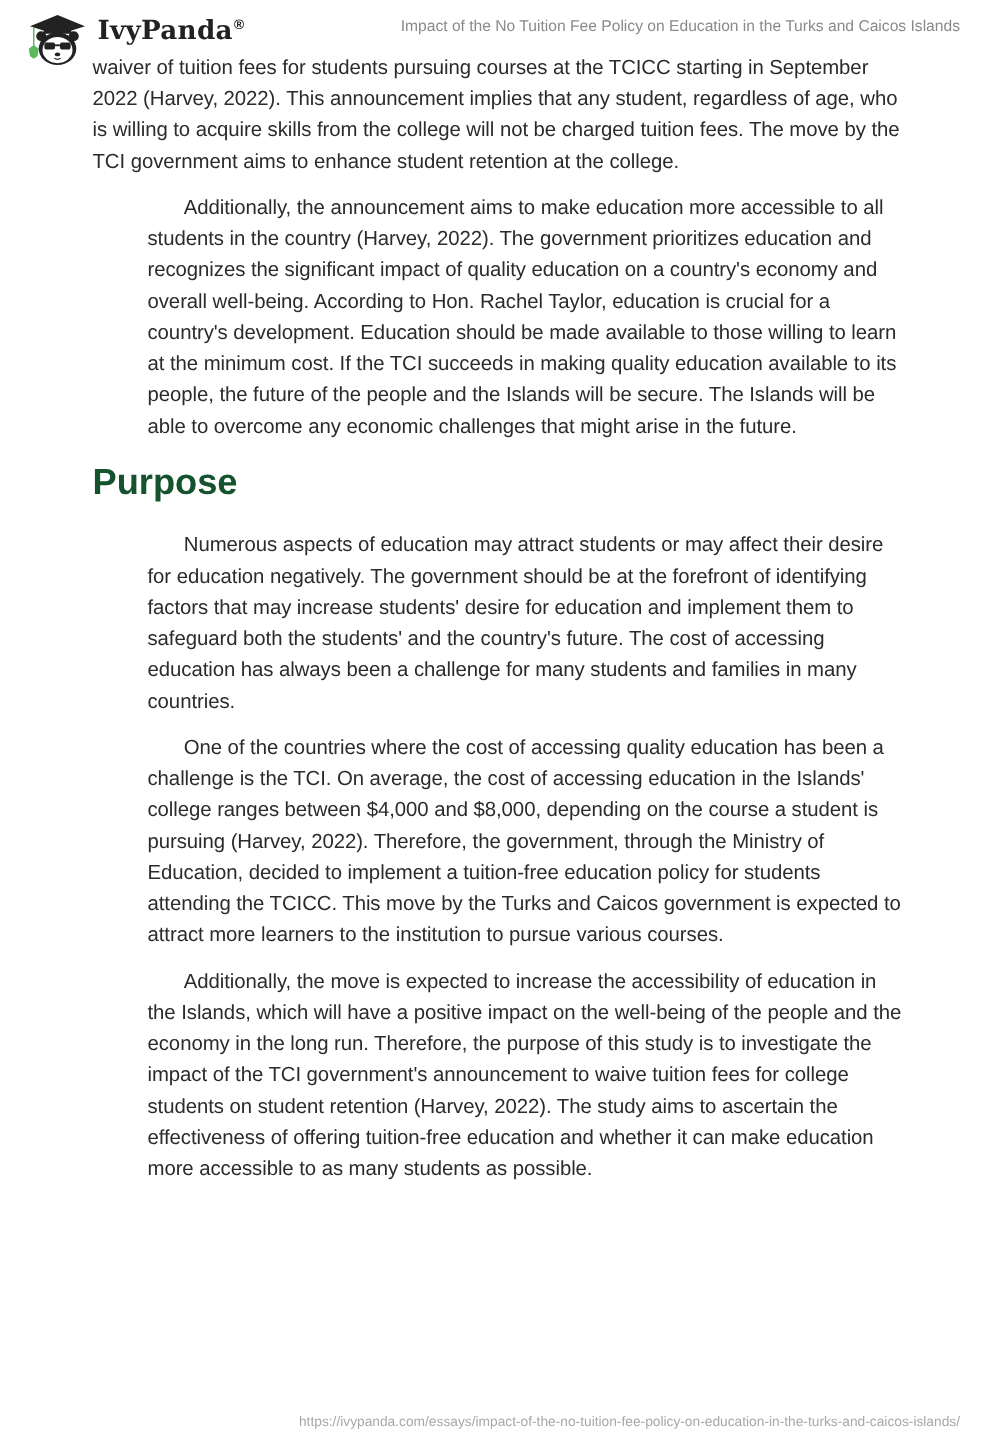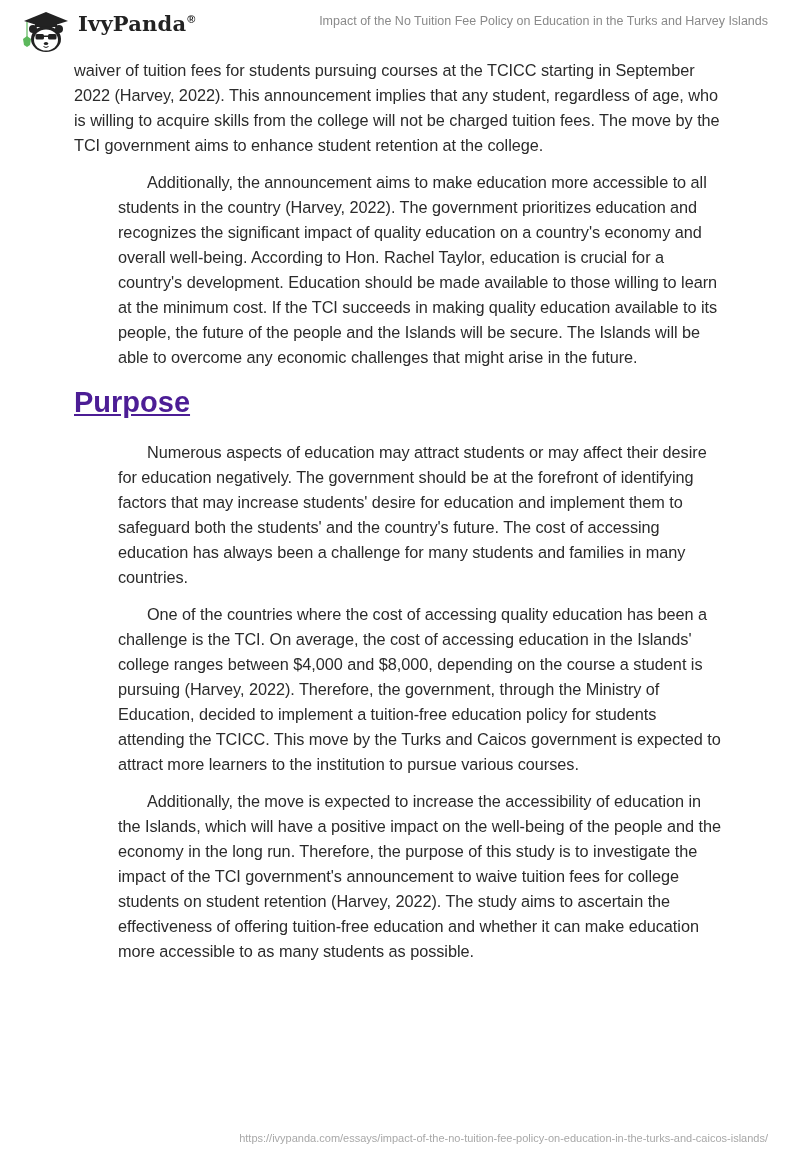--- a/index.html
+++ b/index.html
@@ -53,41 +53,40 @@
       position: absolute;
       right: 32px;
       top: 14px;
       font-size: 12.5px;
       color: #8a8a8a;
       white-space: nowrap;
     }
     .content {
       position: absolute;
       left: 74px;
-      top: 58px;
+      top: 42px;
       width: 650px;
     }
     .para {
       font-size: 16.3px;
       line-height: 25px;
       margin: 0 0 12px 0;
       color: #2b2b2b;
       letter-spacing: -0.05px;
     }
     .para.indent {
       text-indent: 29px;
       margin-left: 44px;
     }
     .section-heading {
       font-size: 29px;
       font-weight: bold;
-      color: #4c1d95;
+      color: #14532d;
       margin: 14px 0 20px 0;
       line-height: 36px;
-      text-decoration: underline;
     }
     .footer-url {
       position: absolute;
       right: 32px;
       top: 1132px;
       font-size: 11px;
       color: #a8a8a8;
       white-space: nowrap;
       text-align: center;
     }
@@ -113,21 +112,21 @@
 
       <rect x="17.5" y="25" width="8.5" height="5.5" rx="1.5" fill="#222"></rect>
       <rect x="30" y="25" width="8.5" height="5.5" rx="1.5" fill="#222"></rect>
       <rect x="25.5" y="26.5" width="5" height="1.5" fill="#222"></rect>
 
       <ellipse cx="28" cy="34.5" rx="2.2" ry="1.5" fill="#222"></ellipse>
       <path d="M25.5,37.5 Q28,39.5 30.5,37.5" stroke="#222" stroke-width="1" fill="none"></path>
     </svg>
     <span class="logo-text"><span>IvyPanda</span><span class="logo-reg">®</span></span>
   </div>
-  <div class="doc-title">Impact of the No Tuition Fee Policy on Education in the Turks and Harvey Islands</div>
+  <div class="doc-title">Impact of the No Tuition Fee Policy on Education in the Turks and Caicos Islands</div>
 </div>
 
 <div class="content">
   <p class="para">waiver of tuition fees for students pursuing courses at the TCICC starting in September 2022 (Harvey, 2022). This announcement implies that any student, regardless of age, who is willing to acquire skills from the college will not be charged tuition fees. The move by the TCI government aims to enhance student retention at the college.</p>
   <p class="para indent">Additionally, the announcement aims to make education more accessible to all students in the country (Harvey, 2022). The government prioritizes education and recognizes the significant impact of quality education on a country's economy and overall well-being. According to Hon. Rachel Taylor, education is crucial for a country's development. Education should be made available to those willing to learn at the minimum cost. If the TCI succeeds in making quality education available to its people, the future of the people and the Islands will be secure. The Islands will be able to overcome any economic challenges that might arise in the future.</p>
 
   <h2 class="section-heading">Purpose</h2>
 
   <p class="para indent">Numerous aspects of education may attract students or may affect their desire for education negatively. The government should be at the forefront of identifying factors that may increase students' desire for education and implement them to safeguard both the students' and the country's future. The cost of accessing education has always been a challenge for many students and families in many countries.</p>
   <p class="para indent">One of the countries where the cost of accessing quality education has been a challenge is the TCI. On average, the cost of accessing education in the Islands' college ranges between $4,000 and $8,000, depending on the course a student is pursuing (Harvey, 2022). Therefore, the government, through the Ministry of Education, decided to implement a tuition-free education policy for students attending the TCICC. This move by the Turks and Caicos government is expected to attract more learners to the institution to pursue various courses.</p>

